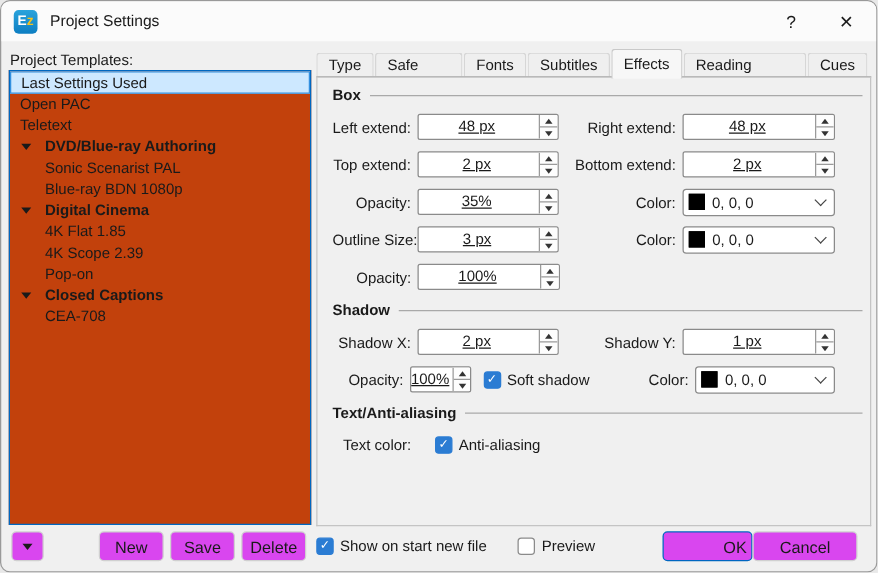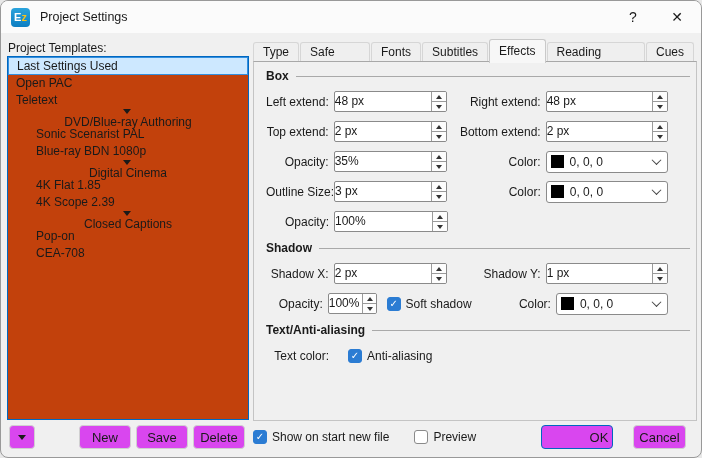--- a/index.html
+++ b/index.html
@@ -18,21 +18,21 @@
   .title-text{margin-left:10px;font-size:12.5px;text-align:right;}
   .titlebar-btns{margin-left:auto;display:flex;height:100%;}
   .tb-btn{width:44px;height:100%;display:flex;align-items:center;justify-content:center;font-size:14px;cursor:default;}
   .tb-btn.close{margin-right:2px;}
   
   .templates-label{position:absolute;left:7px;top:40px;}
   .listbox{position:absolute;left:6px;top:55px;width:242px;height:364px;background:#c2410c;
     border:1px solid #0067c0;overflow:hidden;}
   .li{height:17px;line-height:17px;padding-left:8px;white-space:nowrap;}
   .li.selected{height:18px;line-height:16px;background:#cde8ff;border:1px solid #3390e0;}
-  .li.group{font-weight:normal;display:flex;align-items:center;padding-left:0;flex-direction:column;}
+  .li.group{font-weight:bold;display:flex;align-items:center;padding-left:0;}
   .li.child{padding-left:28px;}
   .tri-down{width:0;height:0;border-left:4px solid transparent;border-right:4px solid transparent;
     border-top:5px solid #1a1a1a;display:inline-block;}
   .li.group .tri-wrap{width:12px;margin-left:9px;margin-right:7px;display:flex;align-items:center;}
   
   .tabbar{position:absolute;left:252px;top:38px;right:6px;height:23px;display:flex;align-items:flex-end;}
   .tab{height:20px;line-height:19px;padding:0 9px;background:#efefef;border:1px solid #d6d6d6;
     border-bottom:none;border-radius:3px 3px 0 0;margin-right:1px;position:relative;z-index:1;}
   .tab.active{height:24px;line-height:23px;background:#f7f7f7;border:1px solid #c9c9c9;border-bottom:none;
     margin-bottom:-1px;z-index:3;}
@@ -45,21 +45,21 @@
   .lbl{text-align:right;margin-right:5px;white-space:nowrap;}
   .lbl1{width:63px;}
   .lbl2{width:88px;margin-left:6px;}
   .lbl2.push{margin-left:auto;}
   .fld1{width:114px;}
   .fld2{width:123px;}
   .w118{width:118px;}
   .w54{width:54px;}
   
   .spin{display:flex;height:21px;background:#fff;border:1px solid #8a8a8a;border-radius:2px;overflow:hidden;}
-  .spin-val{flex:1;text-align:left;line-height:19px;padding-right:3px;white-space:nowrap;}
+  .spin-val{flex:1;text-align:center;line-height:19px;padding-right:3px;white-space:nowrap;text-decoration:underline;}
   .spin-btns{width:15px;border-left:1px solid #9a9a9a;display:flex;flex-direction:column;background:#fdfdfd;}
   .spin-up,.spin-down{flex:1;display:flex;align-items:center;justify-content:center;}
   .spin-up{border-bottom:1px solid #9a9a9a;}
   .tri-up-s{width:0;height:0;border-left:3px solid transparent;border-right:3px solid transparent;border-bottom:4px solid #333;}
   .tri-dn-s{width:0;height:0;border-left:3px solid transparent;border-right:3px solid transparent;border-top:4px solid #333;}
   
   .colorbox{display:flex;align-items:center;height:22px;background:#fff;border:1px solid #8a8a8a;
     border-radius:3px;padding:0 7px 0 4px;}
   .swatch{width:13px;height:13px;border:1px solid #000;margin-right:6px;flex:none;}
   .color-val{flex:1;white-space:nowrap;}
@@ -76,21 +76,21 @@
     padding:0 15px 2px 8px;}
   .btn{height:24px;background:#d946ef;border:1px solid #d0d0d0;border-radius:4px;
     display:flex;align-items:center;justify-content:center;font-size:13px;}
   .menu-btn{width:26px;}
   .btn-new{width:52px;margin-left:44px;}
   .btn-save{width:52px;margin-left:5px;}
   .btn-delete{width:52px;margin-left:5px;}
   .footer .cbrow.show{margin-left:8px;}
   .footer .cbrow.preview{margin-left:25px;}
   .btn-ok{width:72px;margin-left:auto;border-color:#0067c0;padding-left:44px;}
-  .btn-cancel{width:53px;margin-left:20px;}
+  .btn-cancel{width:84px;margin-left:0;}
 </style>
 </head>
 <body>
 
 <div class="window">
 
   <div class="titlebar">
     <div class="app-icon">
         <span>E</span>
         <span class="z">z</span>
@@ -116,27 +116,27 @@
     <div class="li child">Sonic Scenarist PAL</div>
     <div class="li child">Blue-ray BDN 1080p</div>
     <div class="li group">
         <span class="tri-wrap">
           <span class="tri-down"></span>
         </span>
         <span>Digital Cinema</span>
       </div>
     <div class="li child">4K Flat 1.85</div>
     <div class="li child">4K Scope 2.39</div>
+    <div class="li child">Pop-on</div>
     <div class="li group">
         <span class="tri-wrap">
           <span class="tri-down"></span>
         </span>
         <span>Closed Captions</span>
       </div>
-    <div class="li child">Pop-on</div>
     <div class="li child">CEA-708</div>
   </div>
 
   <div class="tabbar">
     <div class="tab">Type</div>
     <div class="tab">Safe Area</div>
     <div class="tab">Fonts</div>
     <div class="tab">Subtitles</div>
     <div class="tab active">Effects</div>
     <div class="tab">Reading Speed</div>

